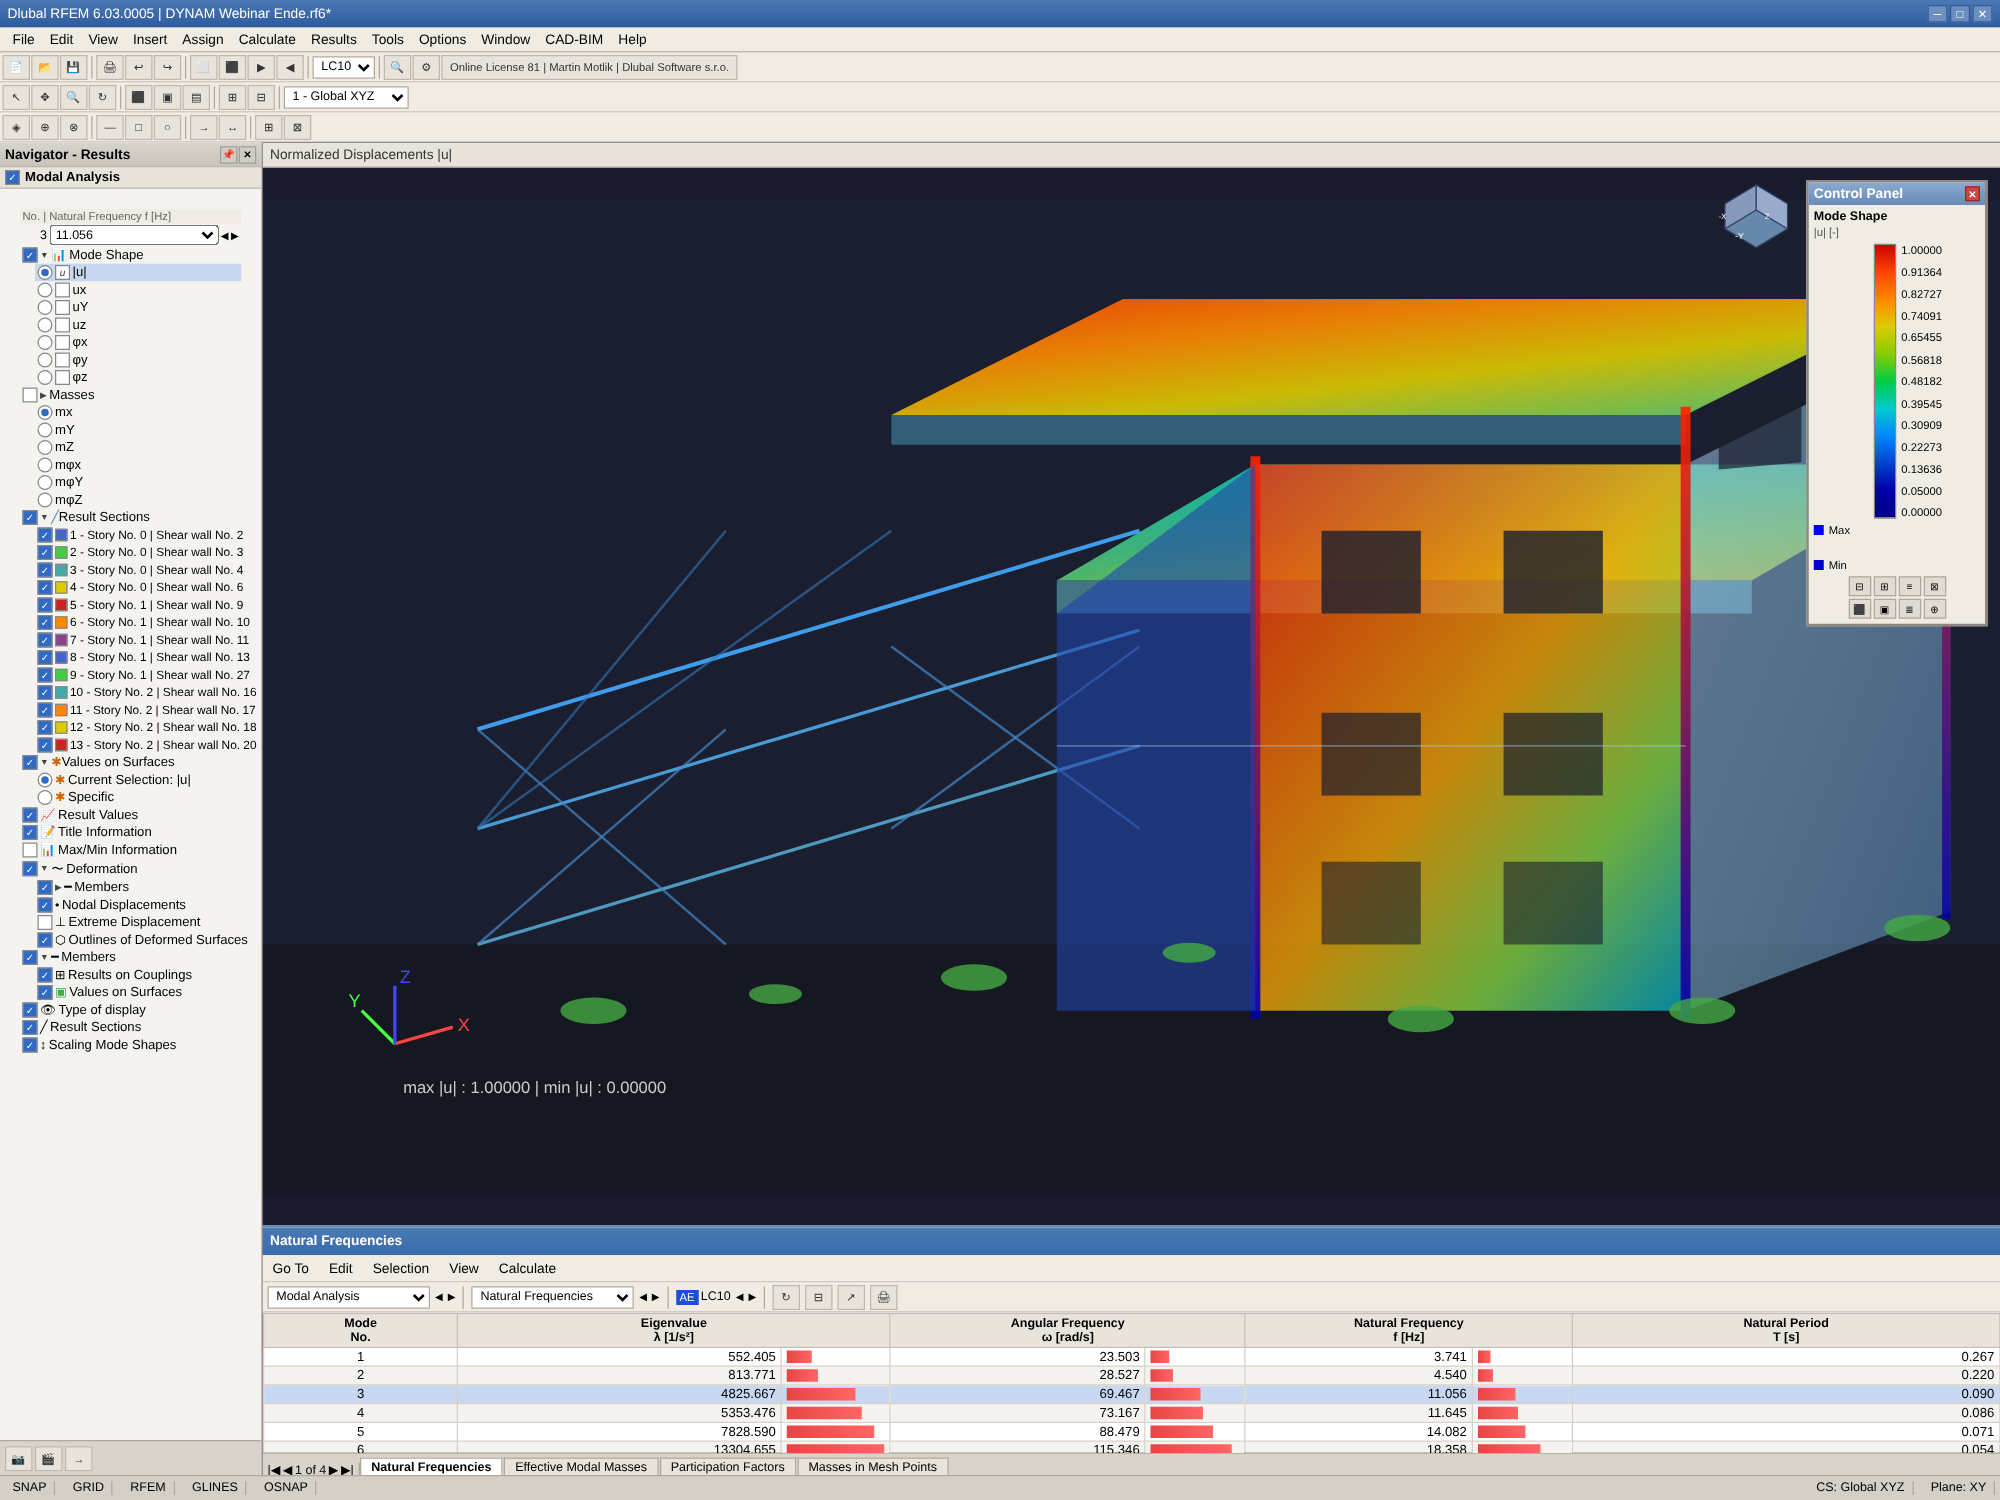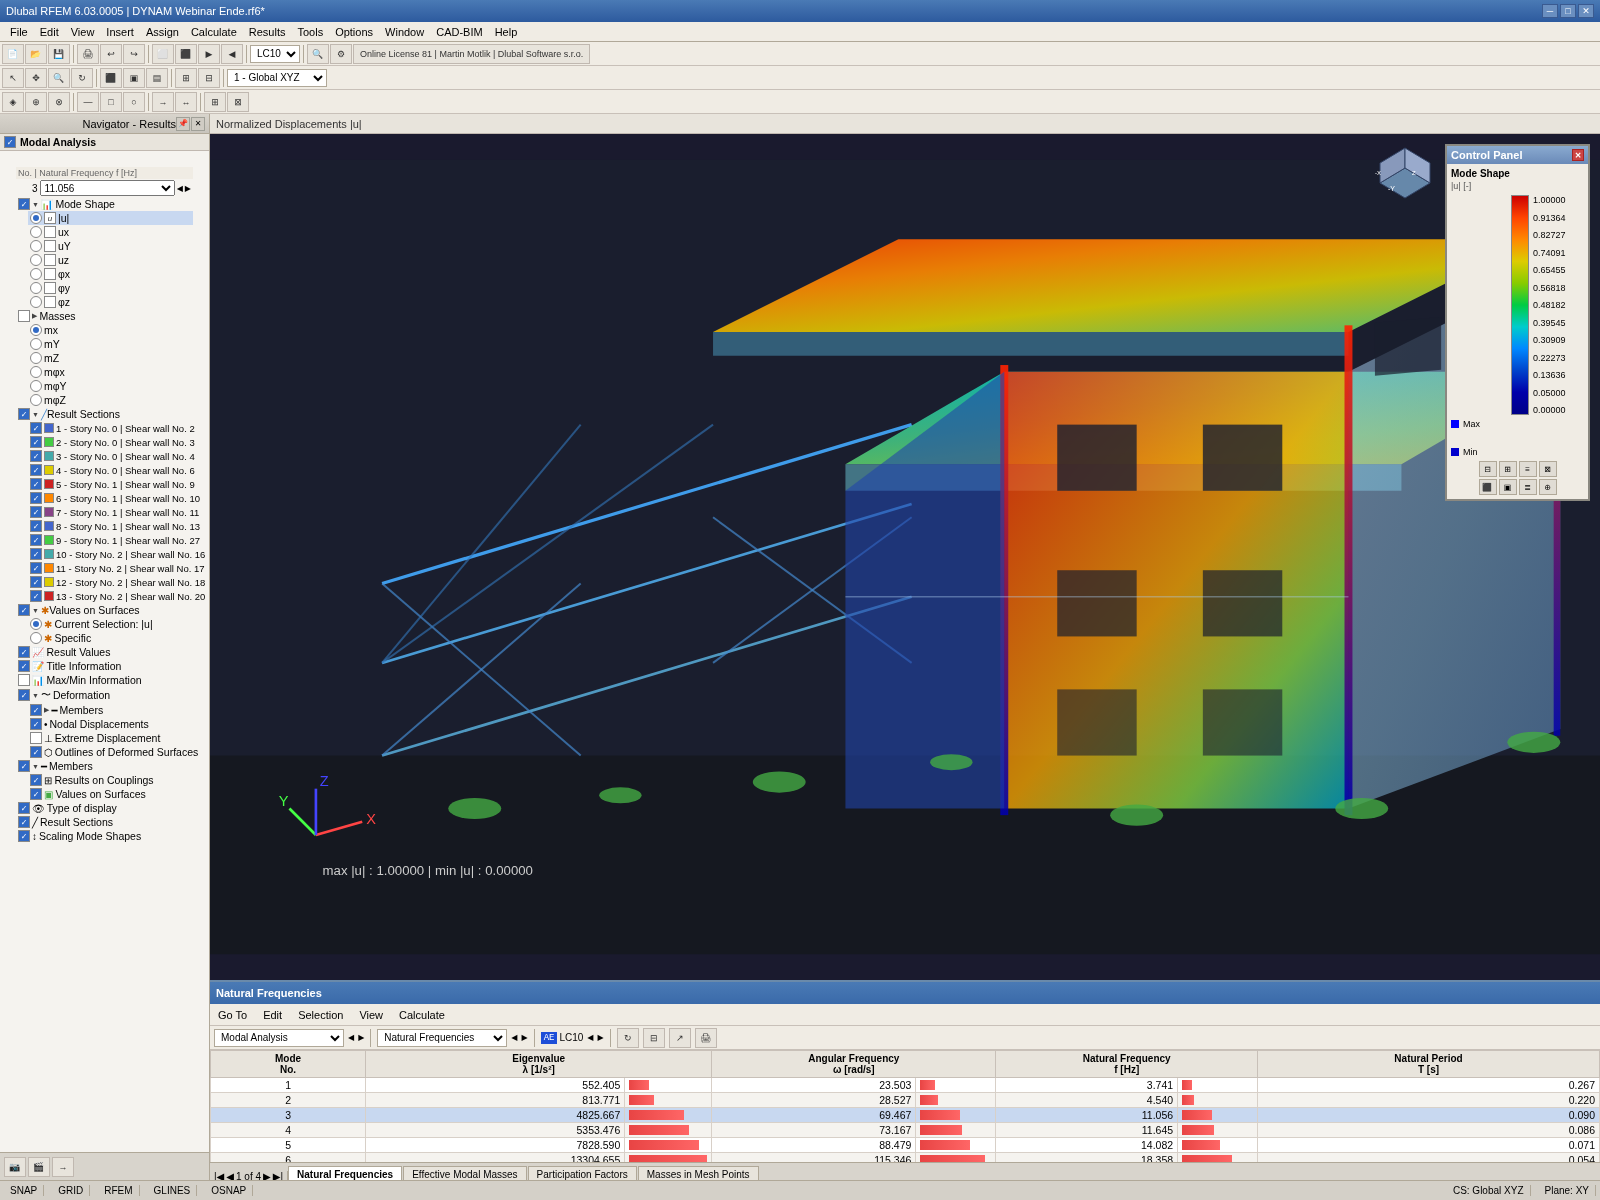--- a/index.html
+++ b/index.html
@@ -52,22 +52,22 @@
     #navigator {
       width: 210px; min-width: 210px;
       background: #f5f3ef;
       border-right: 1px solid #b0a898;
       display: flex; flex-direction: column;
       overflow: hidden;
     }
     #nav-header {
       height: 20px; background: linear-gradient(to bottom, #d8d4cc, #c8c4bc);
       border-bottom: 1px solid #b0a898;
-      display: flex; align-items: center; justify-content: flex-end;
-      padding: 0 4px; font-size: 11px; font-weight: normal;
+      display: flex; align-items: center; justify-content: space-between;
+      padding: 0 4px; font-size: 11px; font-weight: bold;
     }
     #nav-header .nav-btns { display: flex; gap: 1px; }
     .nav-btn { width: 14px; height: 14px; background: #d0ccc4; border: 1px solid #a0a098; display: flex; align-items: center; justify-content: center; font-size: 8px; cursor: pointer; }
     #nav-body { flex: 1; overflow-y: auto; padding: 16px; }
     .nav-item { display: flex; align-items: center; padding: 1px 2px; cursor: pointer; font-size: 10.5px; white-space: nowrap; }
     .nav-item.selected { background: #c8d8f0; }
     .nav-cb { width: 12px; height: 12px; border: 1px solid #888; background: white; margin-right: 2px; flex-shrink: 0; display: flex; align-items: center; justify-content: center; font-size: 8px; }
     .nav-cb.checked { background: #316ac5; color: white; }
     .nav-radio { width: 12px; height: 12px; border-radius: 50%; border: 1px solid #888; background: white; margin-right: 2px; flex-shrink: 0; display: flex; align-items: center; justify-content: center; }
     .nav-radio.checked { background: white; }
@@ -187,21 +187,21 @@
       height: 18px;
       background: linear-gradient(to bottom, #8aaad0, #6a8ab8);
       color: white;
       display: flex; align-items: center; justify-content: space-between;
       padding: 0 4px; font-size: 11px; font-weight: bold;
     }
     #cp-body { padding: 4px; }
     #legend-bar {
       display: flex;
       height: 220px;
-      margin: 4px 16px;
+      margin: 4px 4px;
       padding-left: 44px;
     }
     #color-gradient {
       width: 18px;
       background: linear-gradient(to bottom, #cc0000, #ff4400, #ff8800, #ddcc00, #88cc00, #00cc44, #00cccc, #0088ff, #0044cc, #0000aa, #000088);
       border: 1px solid #888;
     }
     #legend-labels {
       display: flex; flex-direction: column;
       justify-content: space-between;
@@ -778,21 +778,21 @@
         <span style="font-size:8px;cursor:pointer;">◀</span>
         <span style="font-size:8px;cursor:pointer;">▶</span>
         <div class="toolbar-sep"></div>
         <select class="toolbar-combo" style="width:130px;">
           <option>Natural Frequencies</option>
         </select>
         <span style="font-size:8px;cursor:pointer;">◀</span>
         <span style="font-size:8px;cursor:pointer;">▶</span>
         <div class="toolbar-sep"></div>
         <div style="display:flex;align-items:center;gap:2px;font-size:10px;">
-          <span style="background:#1d4ed8;color:white;padding:1px 3px;font-size:9px;font-family:Liberation Mono, monospace;">AE</span>
+          <span style="background:#1d4ed8;color:white;padding:1px 3px;font-size:9px;">AE</span>
           <span>LC10</span>
         </div>
         <span style="font-size:8px;cursor:pointer;">◀</span>
         <span style="font-size:8px;cursor:pointer;">▶</span>
         <div class="toolbar-sep"></div>
         <div class="toolbar-btn">↻</div>
         <div class="toolbar-btn">⊟</div>
         <div class="toolbar-btn">↗</div>
         <div class="toolbar-btn">🖨</div>
       </div>

